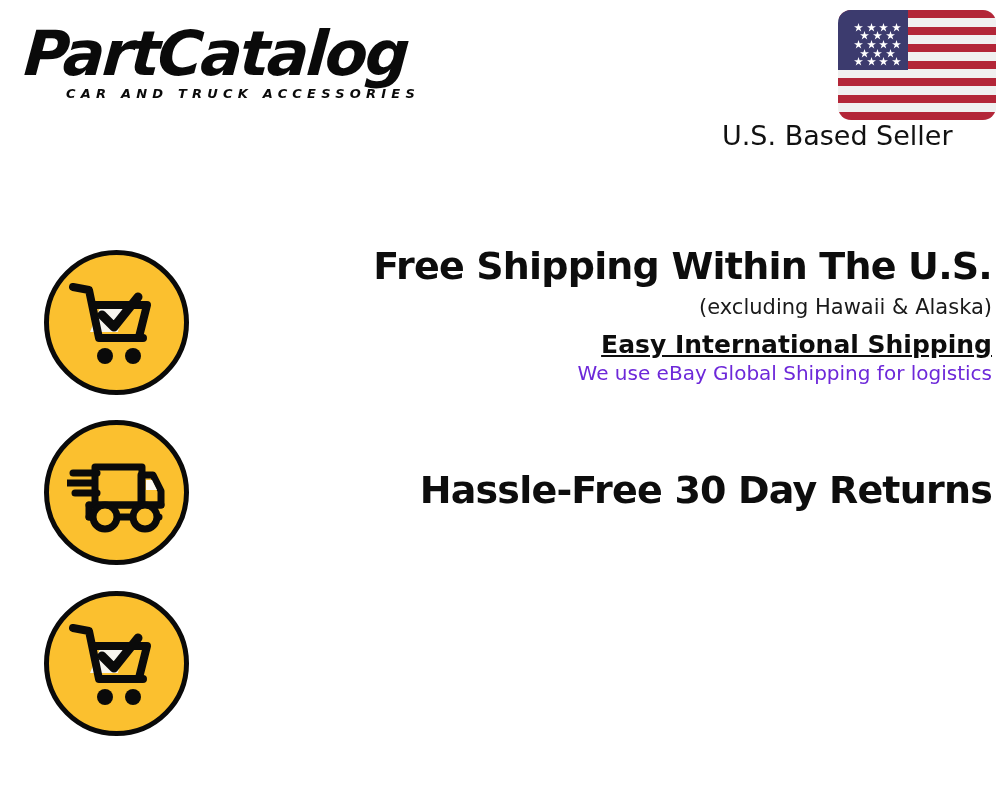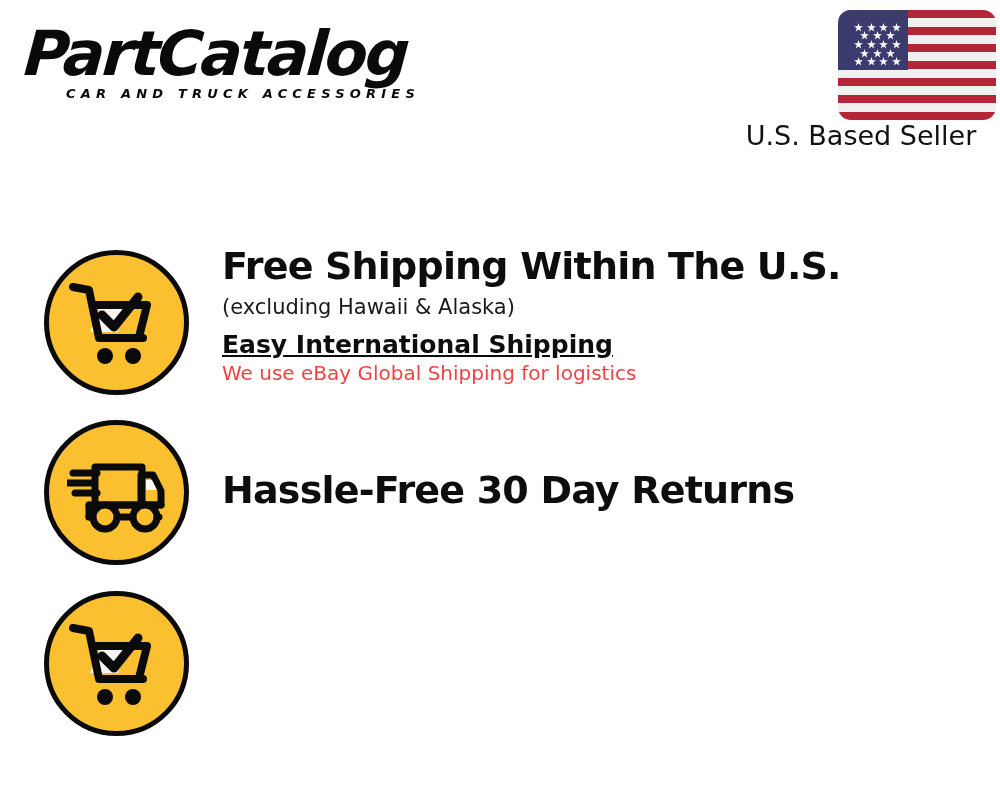--- a/index.html
+++ b/index.html
@@ -61,21 +61,21 @@
   .star-row { display:flex; justify-content:space-evenly; width:100%; }
   .star-row.offset { width:84%; }
   .star {
     width:0; height:0; font-size:0;
     color:#ffffff;
   }
   .star svg { display:block; }
 
   .seller-text {
     position:absolute; left:722px; top:120px; width:278px;
-    text-align:center;
+    text-align:left;
     font-family:"DejaVu Sans", sans-serif;
     font-weight:400;
     font-size:27px;
     line-height:32px;
     color:#111;
     letter-spacing:0px;
     white-space:nowrap;
   }
 
   
@@ -90,21 +90,21 @@
     width:145px; height:145px;
     border-radius:50%;
     background:#fbc02f;
     border:5px solid #0a0a0a;
     display:flex; align-items:center; justify-content:center;
   }
   .feature-row.r2 .badge { top:0px; }
   .feature-row.r3 .badge { top:0px; }
   .badge svg { display:block; }
 
-  .feature-text { position:absolute; left:222px; top:0; width:770px; }
+  .feature-text { position:absolute; left:222px; top:0; width:770px;text-align:right; }
 
   .f-title {
     font-family:"DejaVu Sans", sans-serif;
     font-weight:700;
     font-size:38px;
     line-height:44px;
     letter-spacing:-0.8px;
     color:#0d0d0d;
     white-space:nowrap;
   }
@@ -123,21 +123,21 @@
     line-height:28px;
     color:#0d0d0d;
     margin-top:9px;
     text-decoration:underline;
   }
   .f-note {
     font-family:"DejaVu Sans", sans-serif;
     font-weight:400;
     font-size:20px;
     line-height:29px;
-    color:#ef4444;
+    color:#6d28d9;
   }
 
   .feature-row.r1 .feature-text { top:-4px; }
   .feature-row.r2 .feature-text { top:48px; }
   .feature-row.r3 .feature-text { top:48px; }
 </style>
 </head>
 <body>
 
 <div class="page">

